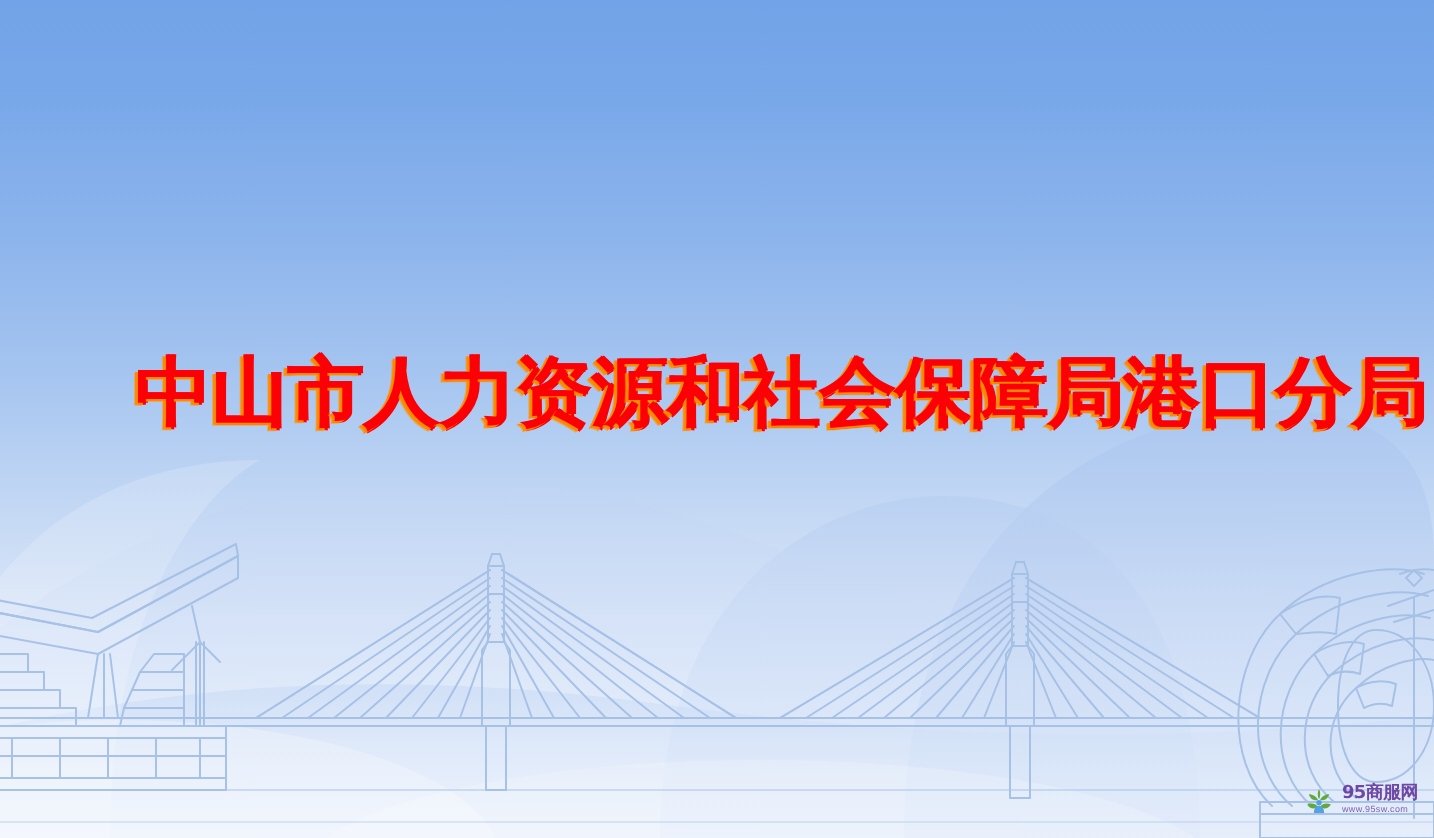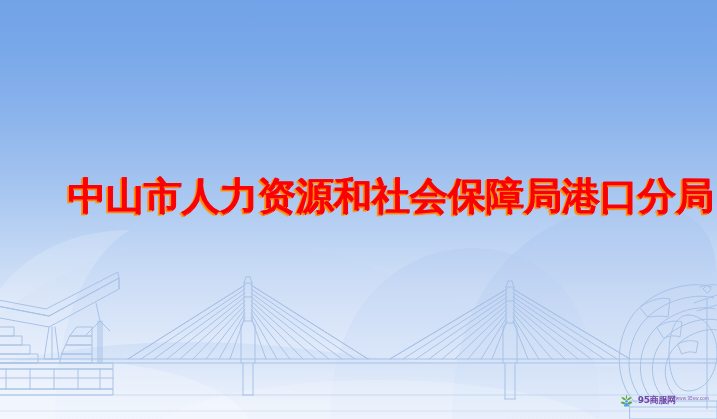--- a/index.html
+++ b/index.html
@@ -90,21 +90,21 @@
     gap: 3px;
     opacity: .95;
   }
   .wm-mark {
     width: 17px;
     height: 17px;
     flex: 0 0 auto;
   }
   .wm-text {
     display: flex;
-    flex-direction: row;
+    flex-direction: column;
     line-height: 1;
   }
   .wm-name {
     font-family: "DejaVu Sans", "Liberation Sans", sans-serif;
     font-size: 9px;
     font-weight: 700;
     color: #6a3fa0;
     letter-spacing: -0.3px;
   }
   .wm-url {

